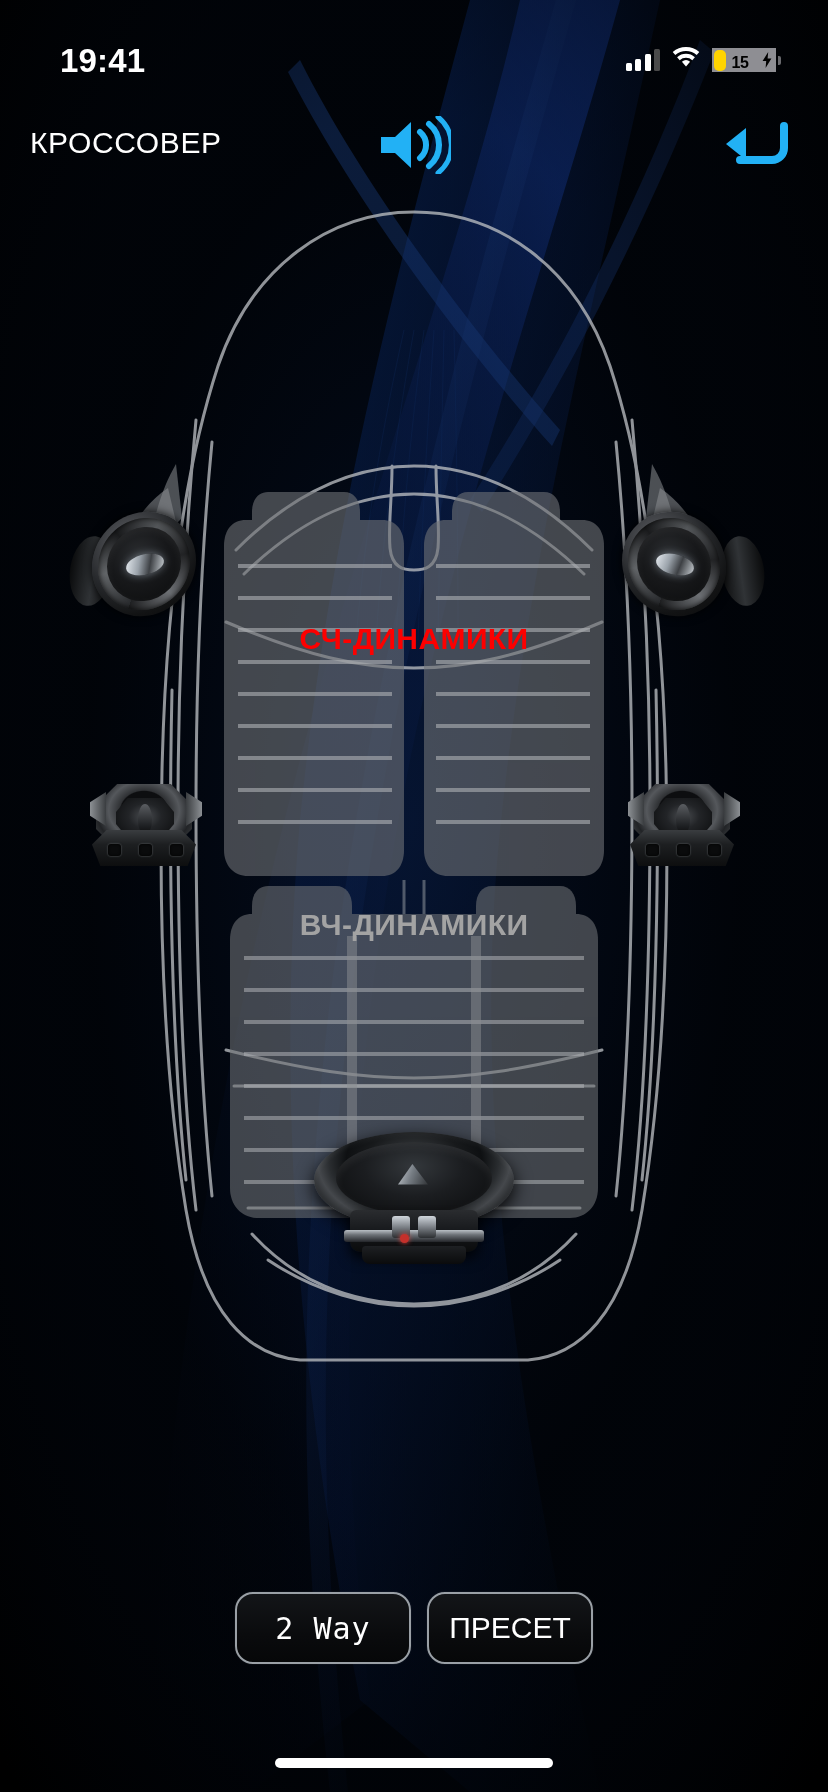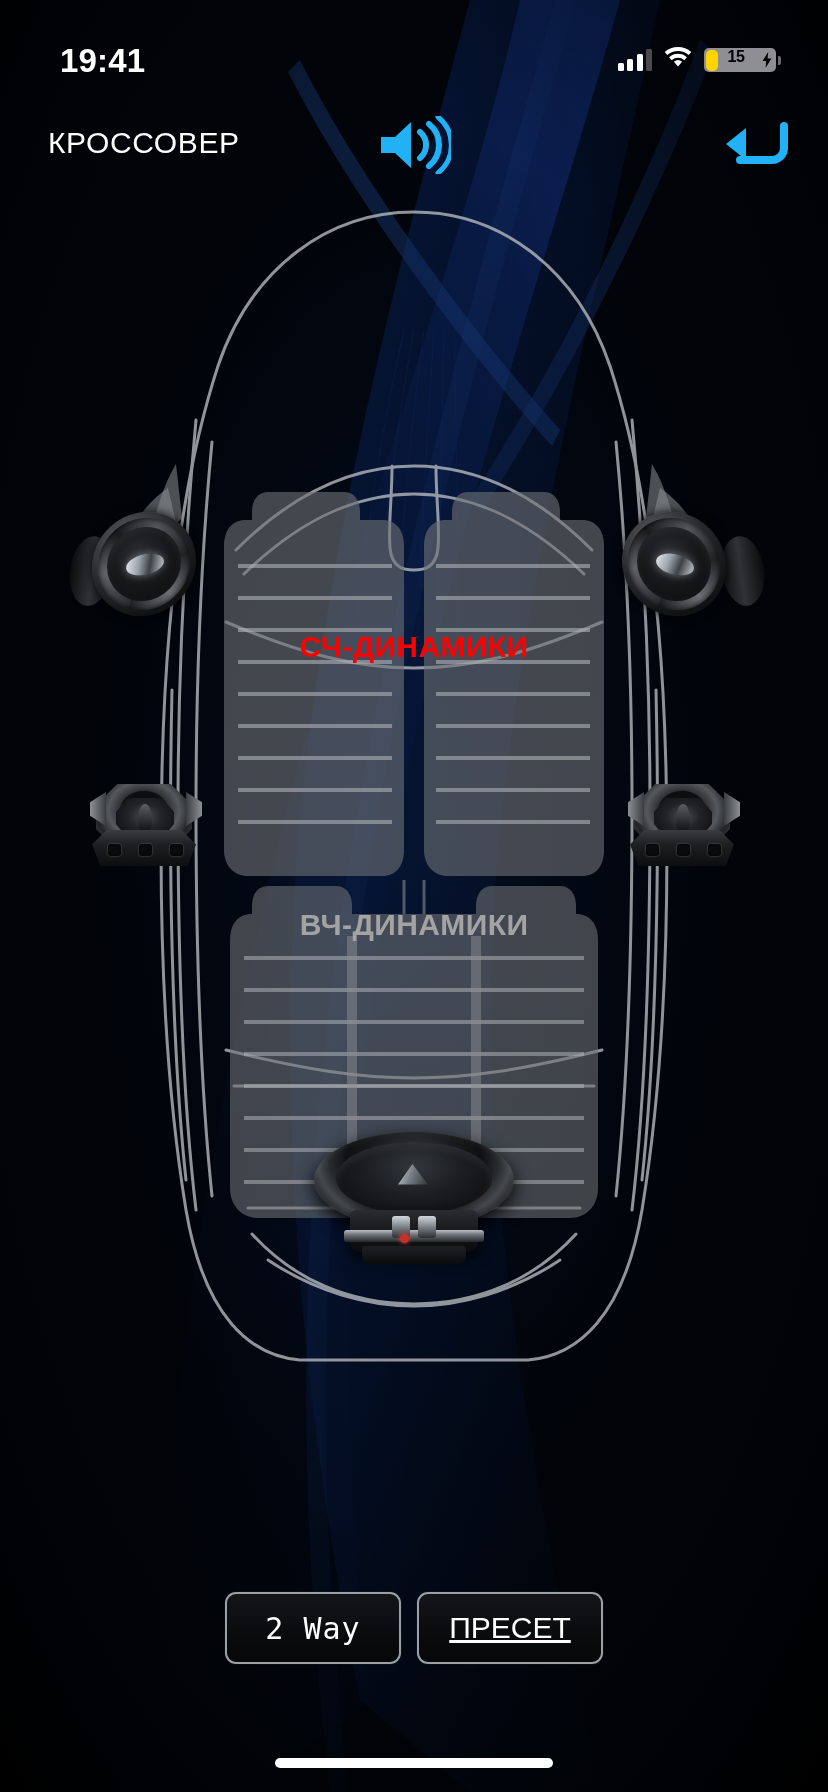--- a/index.html
+++ b/index.html
@@ -30,23 +30,23 @@
   }
   #status-right{ display:flex; align-items:center; gap:12px; padding-top:8px; }
   .sig{ display:flex; align-items:flex-end; gap:3.5px; height:22px; }
   .sig i{ display:block; width:6px; background:#fff; border-radius:1.5px; }
   .sig i:nth-child(1){ height:8px; }
   .sig i:nth-child(2){ height:12px; }
   .sig i:nth-child(3){ height:17px; }
   .sig i:nth-child(4){ height:22px; background:#4a4a4a; }
   .wifi{ width:28px; height:22px; }
   .batt{
-    position:relative; width:72px; height:24px;
-    border-radius:5px; background:#8e8e93;
-    display:flex; align-items:flex-start; overflow:visible;
+    position:relative; width:64px; height:24px;
+    border-radius:0; background:#8e8e93;
+    display:flex; align-items:flex-end; overflow:visible;
   }
   .batt::after{
     content:""; position:absolute; right:-5px; top:8px;
     width:3px; height:9px; border-radius:0 2px 2px 0; background:#6a6a6e;
   }
   .batt .fill{
     position:absolute; left:1.5px; top:1.5px; bottom:1.5px;
     width:12px; border-radius:5px; background:#ffd400;
   }
   .batt .num{
@@ -58,21 +58,21 @@
     position:absolute; right:4px; top:50%; transform:translateY(-50%);
     z-index:3; width:10px; height:16px;
   }
 
   
   #appbar{
     position:absolute; top:108px; left:0; width:828px; height:80px;
     z-index:35;
   }
   #title{
-    position:absolute; left:48px; top:18px;
+    position:absolute; left:30px; top:18px;
     font-size:30px; letter-spacing:.6px; color:#fff; font-weight:400;
   }
   #speaker-btn{
     position:absolute; left:50%; top:6px; transform:translateX(-50%);
     width:80px; height:62px; display:flex; align-items:center; justify-content:center;
     cursor:pointer;
   }
   #back-btn{
     position:absolute; right:30px; top:8px;
     width:86px; height:58px; display:flex; align-items:center; justify-content:center;
@@ -214,40 +214,40 @@
     background:linear-gradient(180deg,#1e2023,#0a0b0c);
     border-radius:4px 4px 8px 8px;
   }
 
   
   .lbl{
     position:absolute; z-index:25; width:100%; text-align:center;
     font-size:30px; font-weight:700; letter-spacing:.4px;
     pointer-events:none;
   }
-  #lbl-mid{ top:622px; color:#fd0000;margin-top:8px; }
+  #lbl-mid{ top:622px; color:#fd0000; }
   #lbl-tw { top:908px; color:#a3a3a3; }
   #lbl-sub{ top:1272px; color:#22b1f5; font-weight:600; }
 
   
   #modebar{
     position:absolute; left:0; bottom:128px; width:828px;
     display:flex; justify-content:center; gap:16px; z-index:30;
   }
   .mbtn{
-    width:176px; height:72px; border-radius:11px;
+    width:176px; height:72px; border-radius:18px;
     border:2px solid #9aa0a6;
     background:linear-gradient(180deg,#131518 0%,#0a0b0d 60%,#060708 100%);
     display:flex; align-items:center; justify-content:center;
     font-family:"DejaVu Sans Mono", monospace;
     font-size:30px; letter-spacing:1px; color:#fff;
     cursor:pointer; box-shadow:0 0 2px rgba(255,255,255,.12);
   }
   .mbtn.active{ color:#f5f500; }
-  .mbtn.wide{ width:186px; font-family:"Liberation Sans", sans-serif; letter-spacing:0px;text-decoration:underline; }
+  .mbtn.wide{ width:166px; font-family:"Liberation Sans", sans-serif; letter-spacing:0px; }
 
   
   #home{
     position:absolute; left:50%; transform:translateX(-50%);
     bottom:24px; width:278px; height:10px; border-radius:5px;
     background:#fff; z-index:50;
   }
 </style>
 </head>
 <body>

